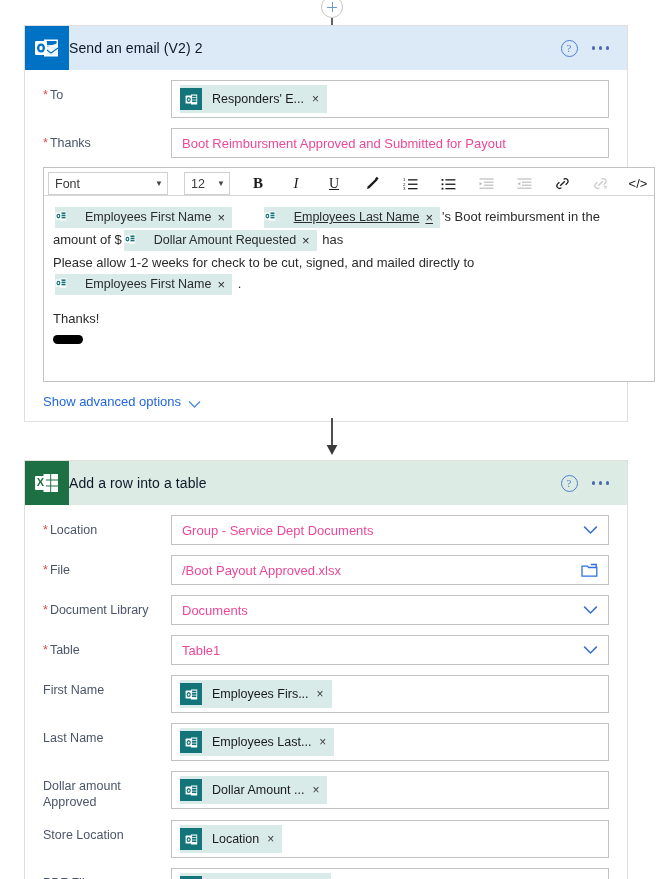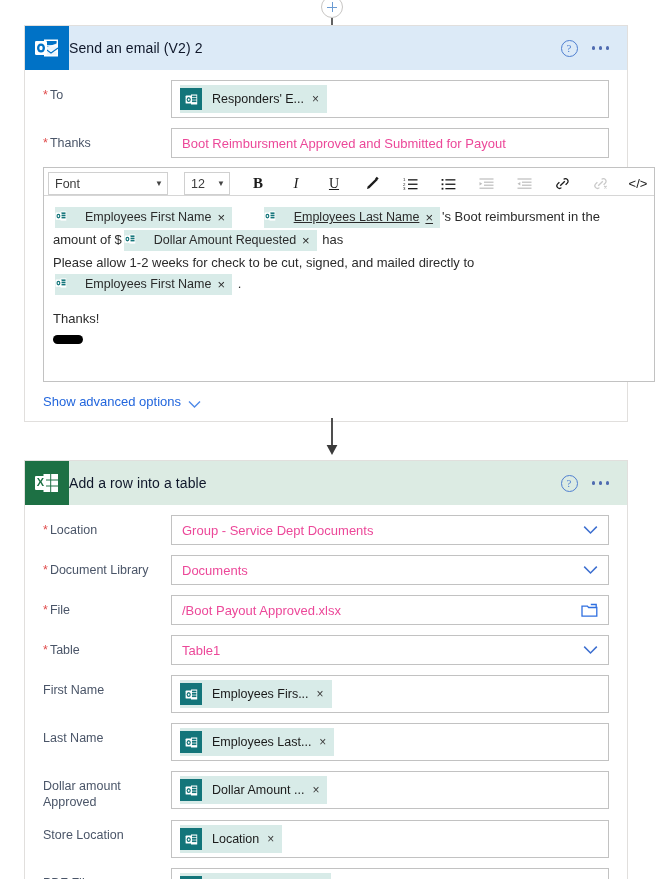--- a/index.html
+++ b/index.html
@@ -518,35 +518,35 @@
       <div class="row">
         <div class="row-label"><span class="req">*</span><span>Location</span></div>
         <div class="field plain">
           <span>Group - Service Dept Documents</span>
           <svg class="chev" width="15" height="10" viewBox="0 0 15 10">
    <polyline points="1.2,1.6 7.5,8 13.8,1.6" fill="none" stroke="#3d6fd0" stroke-width="1.5"></polyline>
           </svg>
         </div>
       </div>
       <div class="row">
-        <div class="row-label"><span class="req">*</span><span>Document Library</span></div>
-        <div class="field plain">
-          <span>Documents</span>
-          <svg class="chev" width="15" height="10" viewBox="0 0 15 10">
-   <polyline points="1.2,1.6 7.5,8 13.8,1.6" fill="none" stroke="#3d6fd0" stroke-width="1.5"></polyline>
-          </svg>
-        </div>
-      </div>
-      <div class="row">
         <div class="row-label"><span class="req">*</span><span>File</span></div>
         <div class="field plain">
           <span>/Boot Payout Approved.xlsx</span>
           <svg class="chev" width="17" height="15" viewBox="0 0 17 15">
    <path d="M1 3.6 h5.4 l1.2 1.4 h8.2 v8.6 h-14.8 z" fill="none" stroke="#2f6fe0" stroke-width="1.3"></path>
    <path d="M9.8 2 h5.4 v3" fill="none" stroke="#2f6fe0" stroke-width="1.3"></path>
+          </svg>
+        </div>
+      </div>
+      <div class="row">
+        <div class="row-label"><span class="req">*</span><span>Document Library</span></div>
+        <div class="field plain">
+          <span>Documents</span>
+          <svg class="chev" width="15" height="10" viewBox="0 0 15 10">
+   <polyline points="1.2,1.6 7.5,8 13.8,1.6" fill="none" stroke="#3d6fd0" stroke-width="1.5"></polyline>
           </svg>
         </div>
       </div>
       <div class="row">
         <div class="row-label"><span class="req">*</span><span>Table</span></div>
         <div class="field plain">
           <span>Table1</span>
           <svg class="chev" width="15" height="10" viewBox="0 0 15 10">
    <polyline points="1.2,1.6 7.5,8 13.8,1.6" fill="none" stroke="#3d6fd0" stroke-width="1.5"></polyline>
           </svg>

